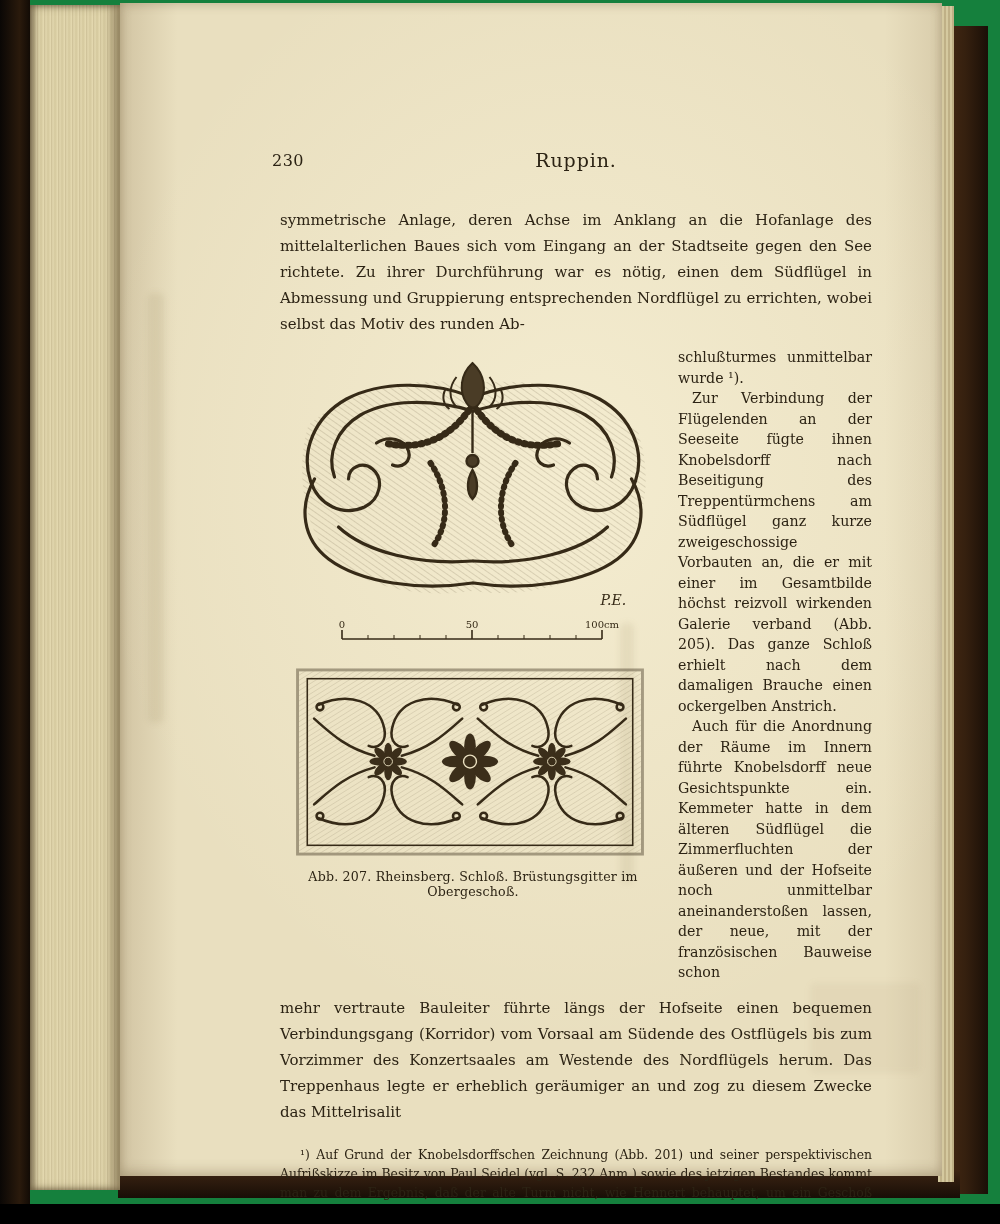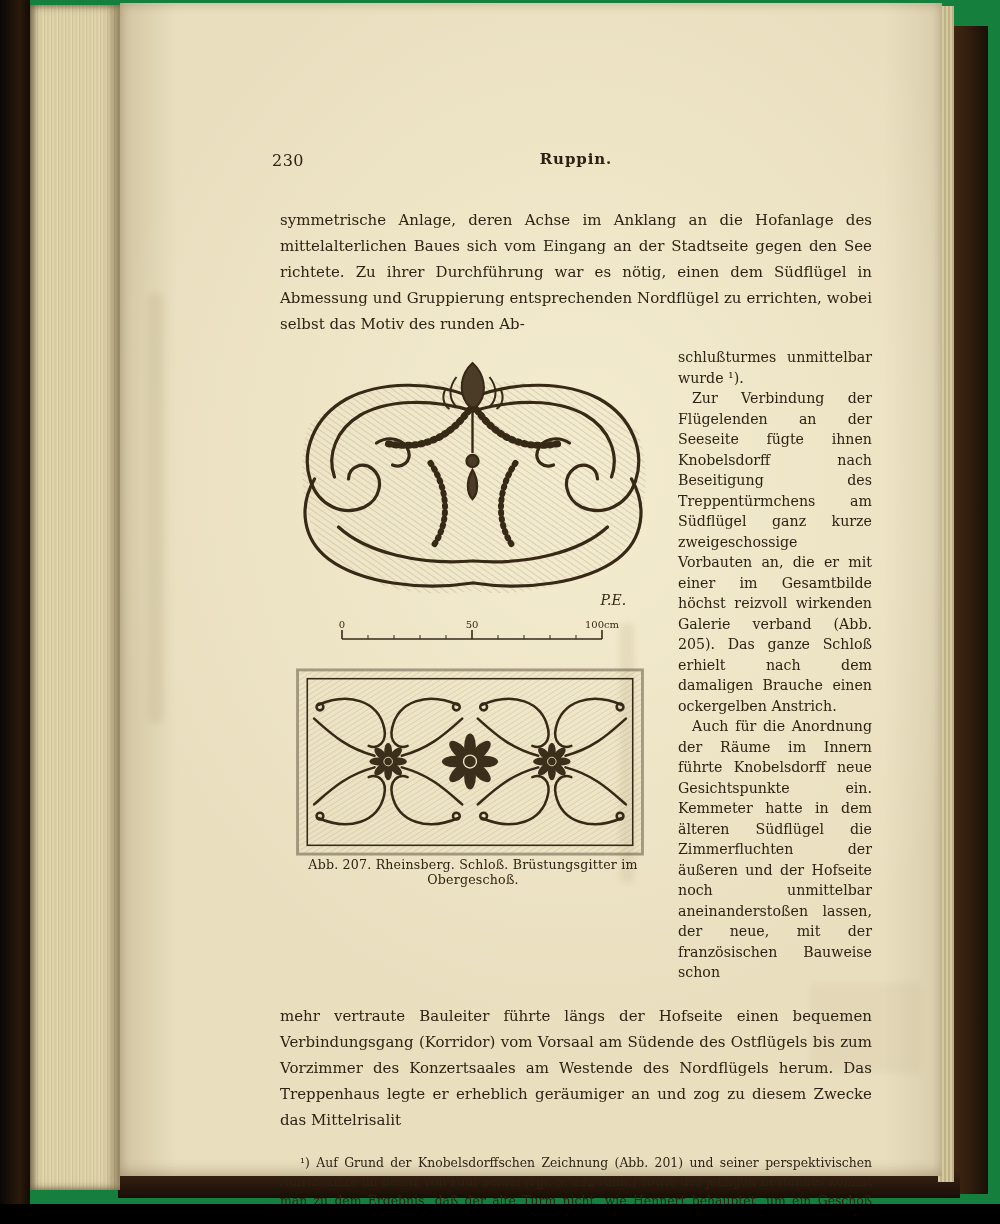--- a/index.html
+++ b/index.html
@@ -30,37 +30,37 @@
   .bleed { position:absolute; background:rgba(130,105,60,.10); filter:blur(3px); border-radius:6px; }
   .bleed.b1 { left:28px;  top:290px; width:16px;  height:430px; }
   .bleed.b2 { left:500px; top:620px; width:14px;  height:260px; }
   .bleed.b3 { left:690px; top:980px; width:110px; height:90px; background:rgba(130,105,60,.06); }
 
   
   .content { position:absolute; left:160px; top:146px; width:592px; color:#2c2314; }
 
   .header-row { position:relative; height:22px; text-align:center; }
   .page-number { position:absolute; left:-8px; top:2px; font-size:16px; letter-spacing:.5px; }
-  .running-header { font-weight:bold; font-size:15px; letter-spacing:.9px; }
+  .running-header { font-weight:normal; font-size:19px; letter-spacing:.9px; }
 
   .para { font-size:15px; line-height:26px; text-align:justify; }
   .intro { margin-top:36px; }
 
   .middle { margin-top:10px; display:flex; justify-content:space-between; }
   .figure-col { width:386px; }
   .side-col { width:194px; font-size:14.2px; line-height:20.5px; text-align:justify; }
   .side-col p { margin:0; }
   .side-col p.indent { text-indent:14px; }
 
   .scalebar { margin-top:2px; display:block; }
   .fig2 { margin-top:18px; margin-left:14px; display:block; }
   .fig1 { display:block; }
-  .caption { font-size:12.6px; text-align:center; letter-spacing:.2px; }
+  .caption { margin-top:12px; font-size:12.6px; text-align:center; letter-spacing:.2px; }
 
-  .bottom-para { margin-top:20px; }
+  .bottom-para { margin-top:12px; }
 
   .footnote { margin-top:20px; font-size:12.4px; line-height:19px; text-align:justify; text-indent:20px; }
 </style>
 </head>
 <body>
 
 <div class="scene">
 
   <div class="cover-right"></div>
   <div class="cover-bottom"></div>

